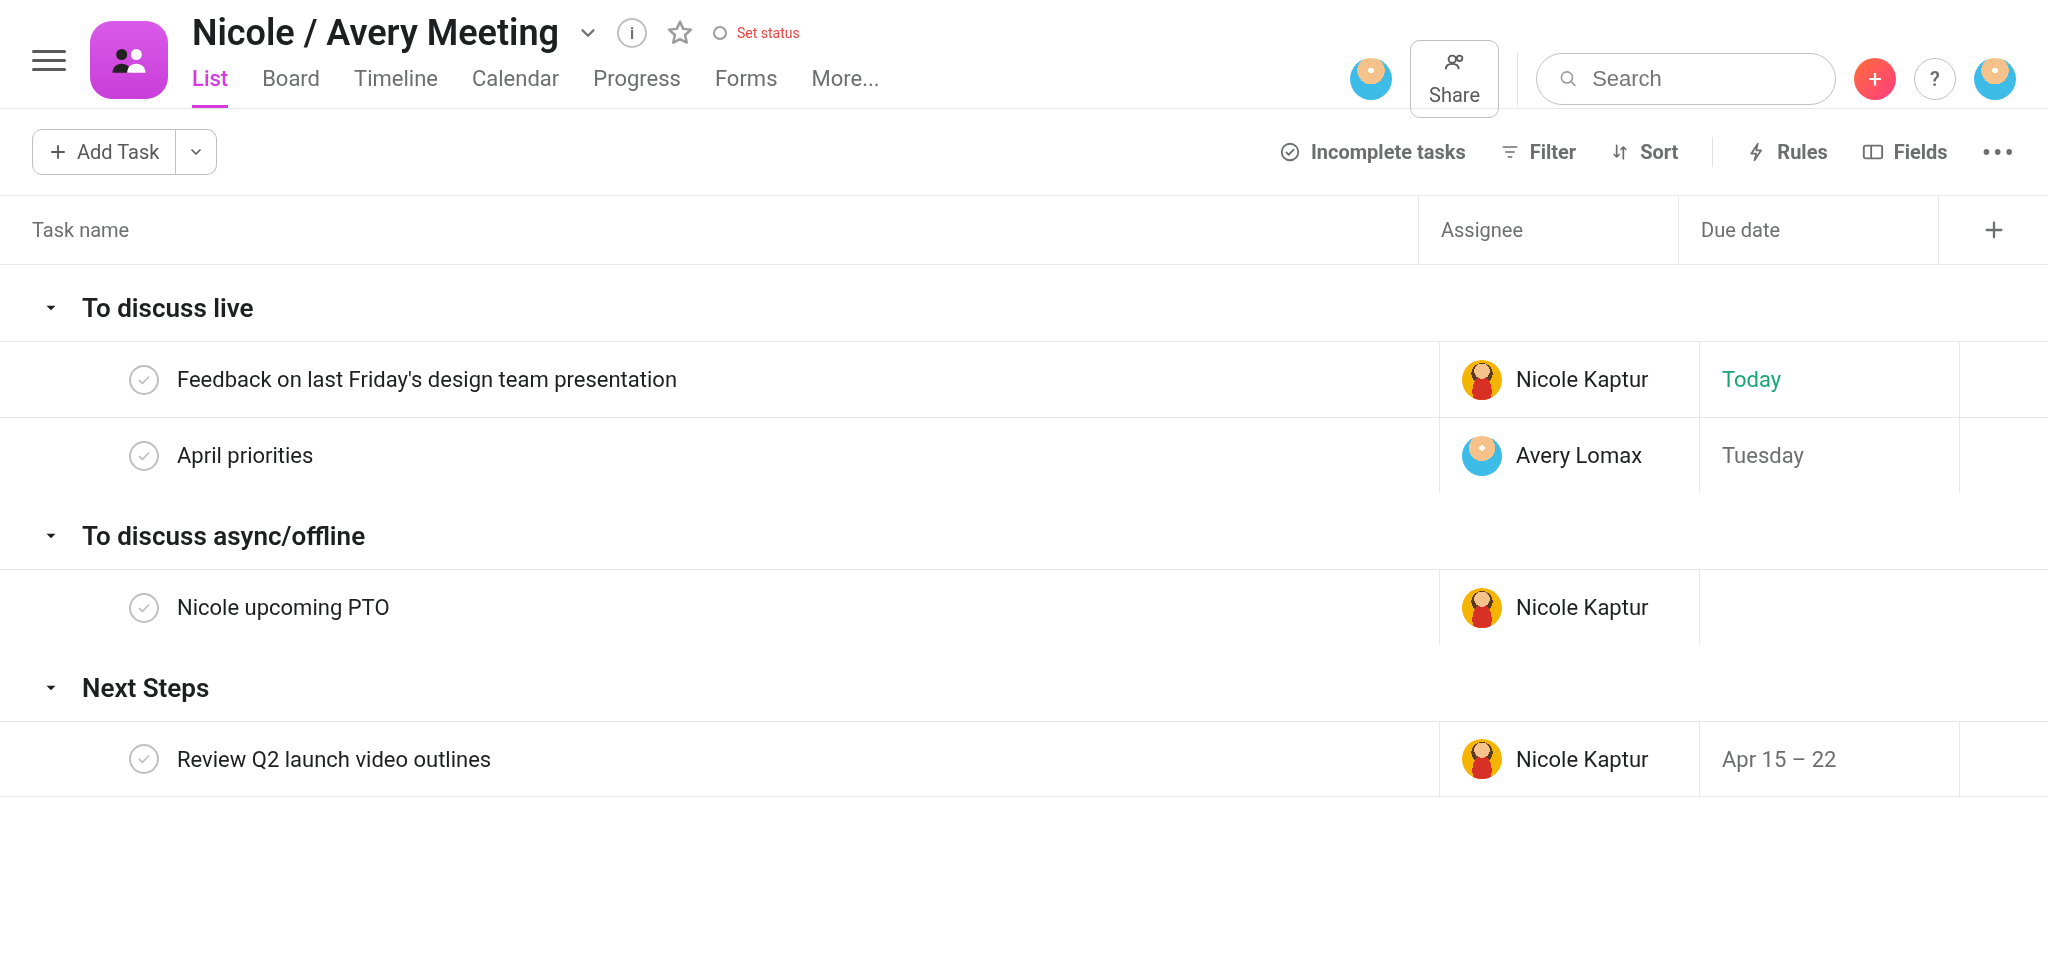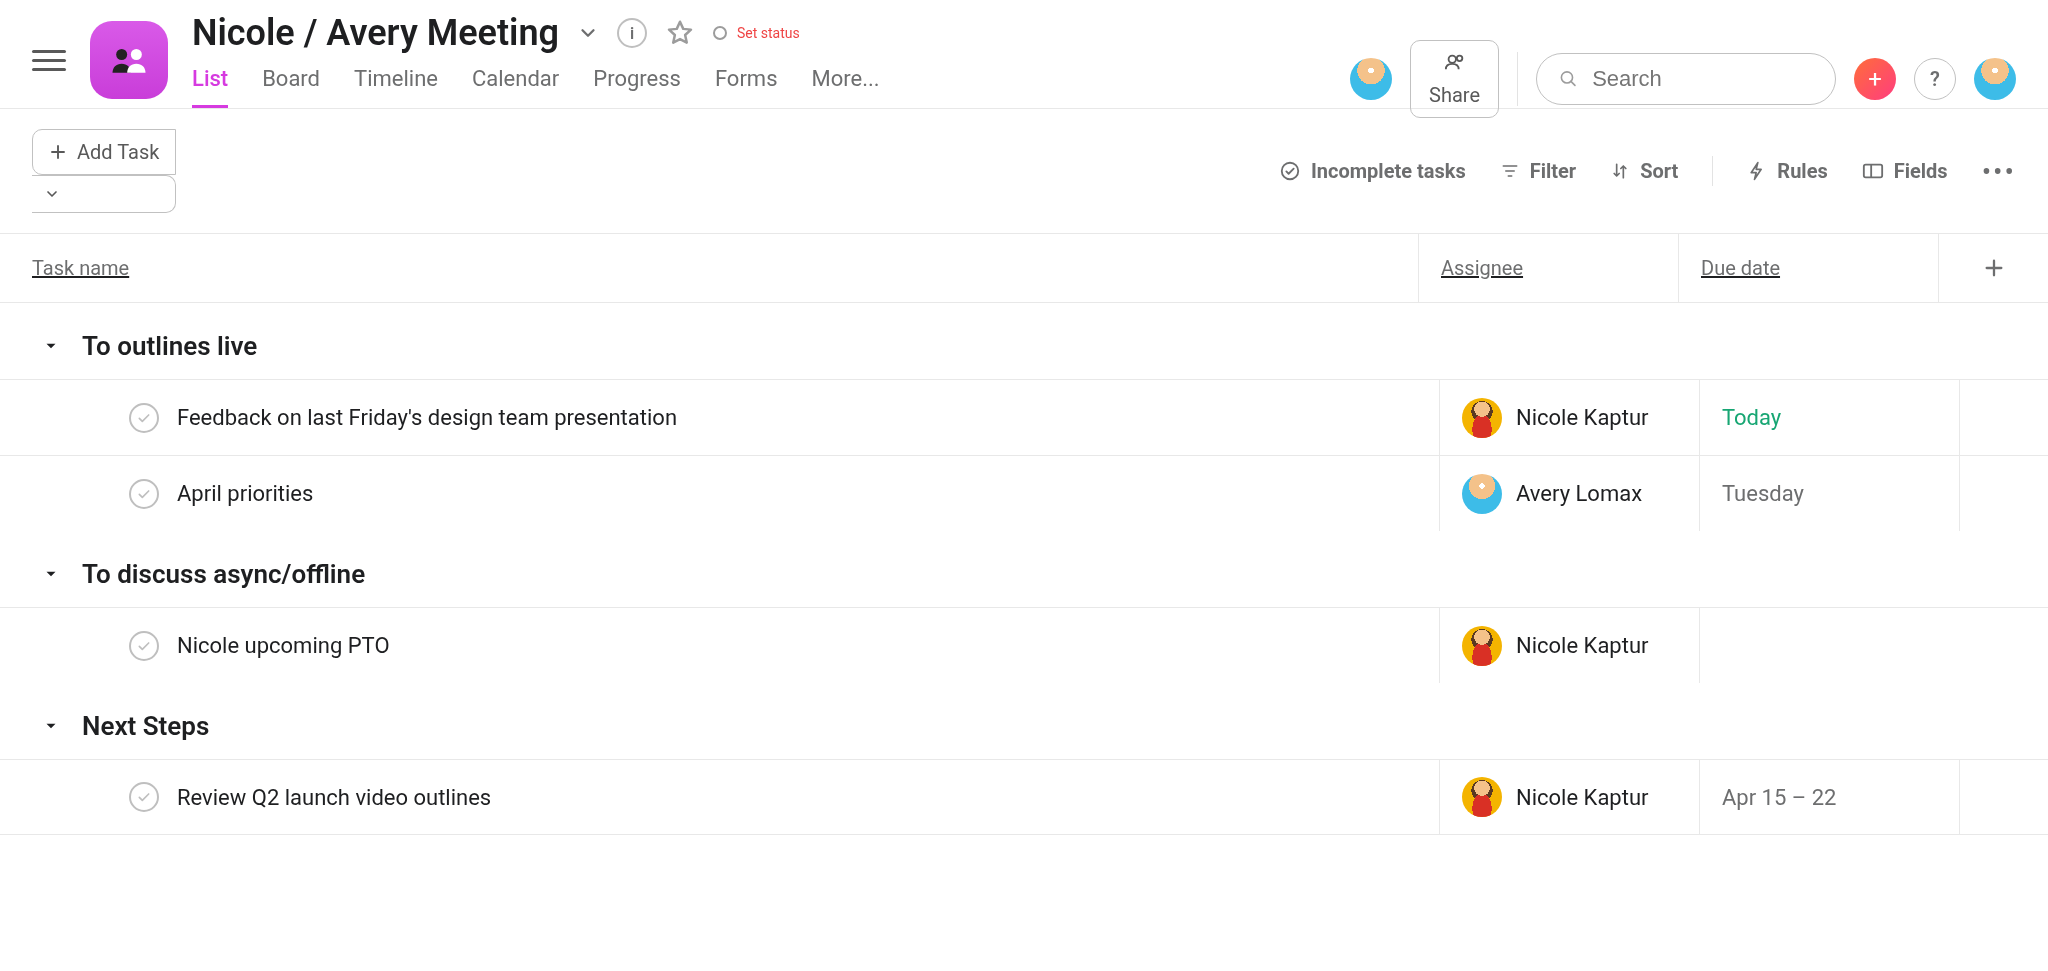--- a/index.html
+++ b/index.html
@@ -90,21 +90,21 @@
     cursor:pointer;
   }
   .circle-btn.add { background: linear-gradient(135deg,#ff6d3a,#ff3d7f); color:#fff; font-size:24px;}
   .circle-btn.help { border:1px solid #c1c1c1; color:#6d6e6f; font-size:20px; font-weight:600;}
 
   
   .toolbar {
     display:flex; align-items:center; justify-content:space-between;
     padding:20px 32px;
   }
-  .addtask-group { display:flex;flex-direction:column; }
+  .addtask-group { display:flex; }
   .addtask {
     display:flex;align-items:center;gap:10px;
     border:1px solid #c1c1c1; border-radius:10px 0 0 10px;
     padding:10px 16px; color:#595959; font-size:20px; cursor:pointer;
   }
   .addtask-chev {
     border:1px solid #c1c1c1; border-left:none; border-radius:0 10px 10px 0;
     padding:10px 12px; color:#595959; cursor:pointer; display:flex;align-items:center;
   }
   .toolbar-right {
@@ -115,21 +115,20 @@
   .dots { font-size:28px; letter-spacing:2px; color:#6d6e6f; cursor:pointer;}
 
   
   .table { width:100%; }
   .thead {
     display:grid;
     grid-template-columns: 1fr 260px 260px 110px;
     border-top:1px solid #e8e8e8;
     border-bottom:1px solid #e8e8e8;
     min-height:70px;
-    text-decoration:underline;
   }
   .th {
     padding:20px 22px; color:#6d6e6f; font-size:20px;
     border-left:1px solid #e8e8e8;
     display:flex;align-items:center;
   }
   .th:first-child { border-left:none; padding-left:32px;}
   .th.addcol { justify-content:center; cursor:pointer;}
   .section-header {
     display:flex; align-items:center; gap:22px;
@@ -299,21 +298,21 @@
       </svg>
     </div>
   </div>
   <div id="sections">
       <div class="section-header">
         <span class="section-chev">
           <svg viewBox="0 0 24 24" width="18" height="18">
             <path d="M6 9l6 6 6-6" fill="#1e1f21"></path>
           </svg>
         </span>
-        <span class="section-title">To outlines live</span>
+        <span class="section-title">To discuss live</span>
       </div>
       <div class="row">
         <div class="cell first">
           <span class="check-circle">
             <svg width="16" height="16" viewBox="0 0 24 24">
               <path d="M5 12.5l4.5 4.5L19 7.5" fill="none" stroke="currentColor" stroke-width="2.5" stroke-linecap="round" stroke-linejoin="round"></path>
             </svg>
           </span>
           <span>Feedback on last Friday's design team presentation</span>
         </div>

